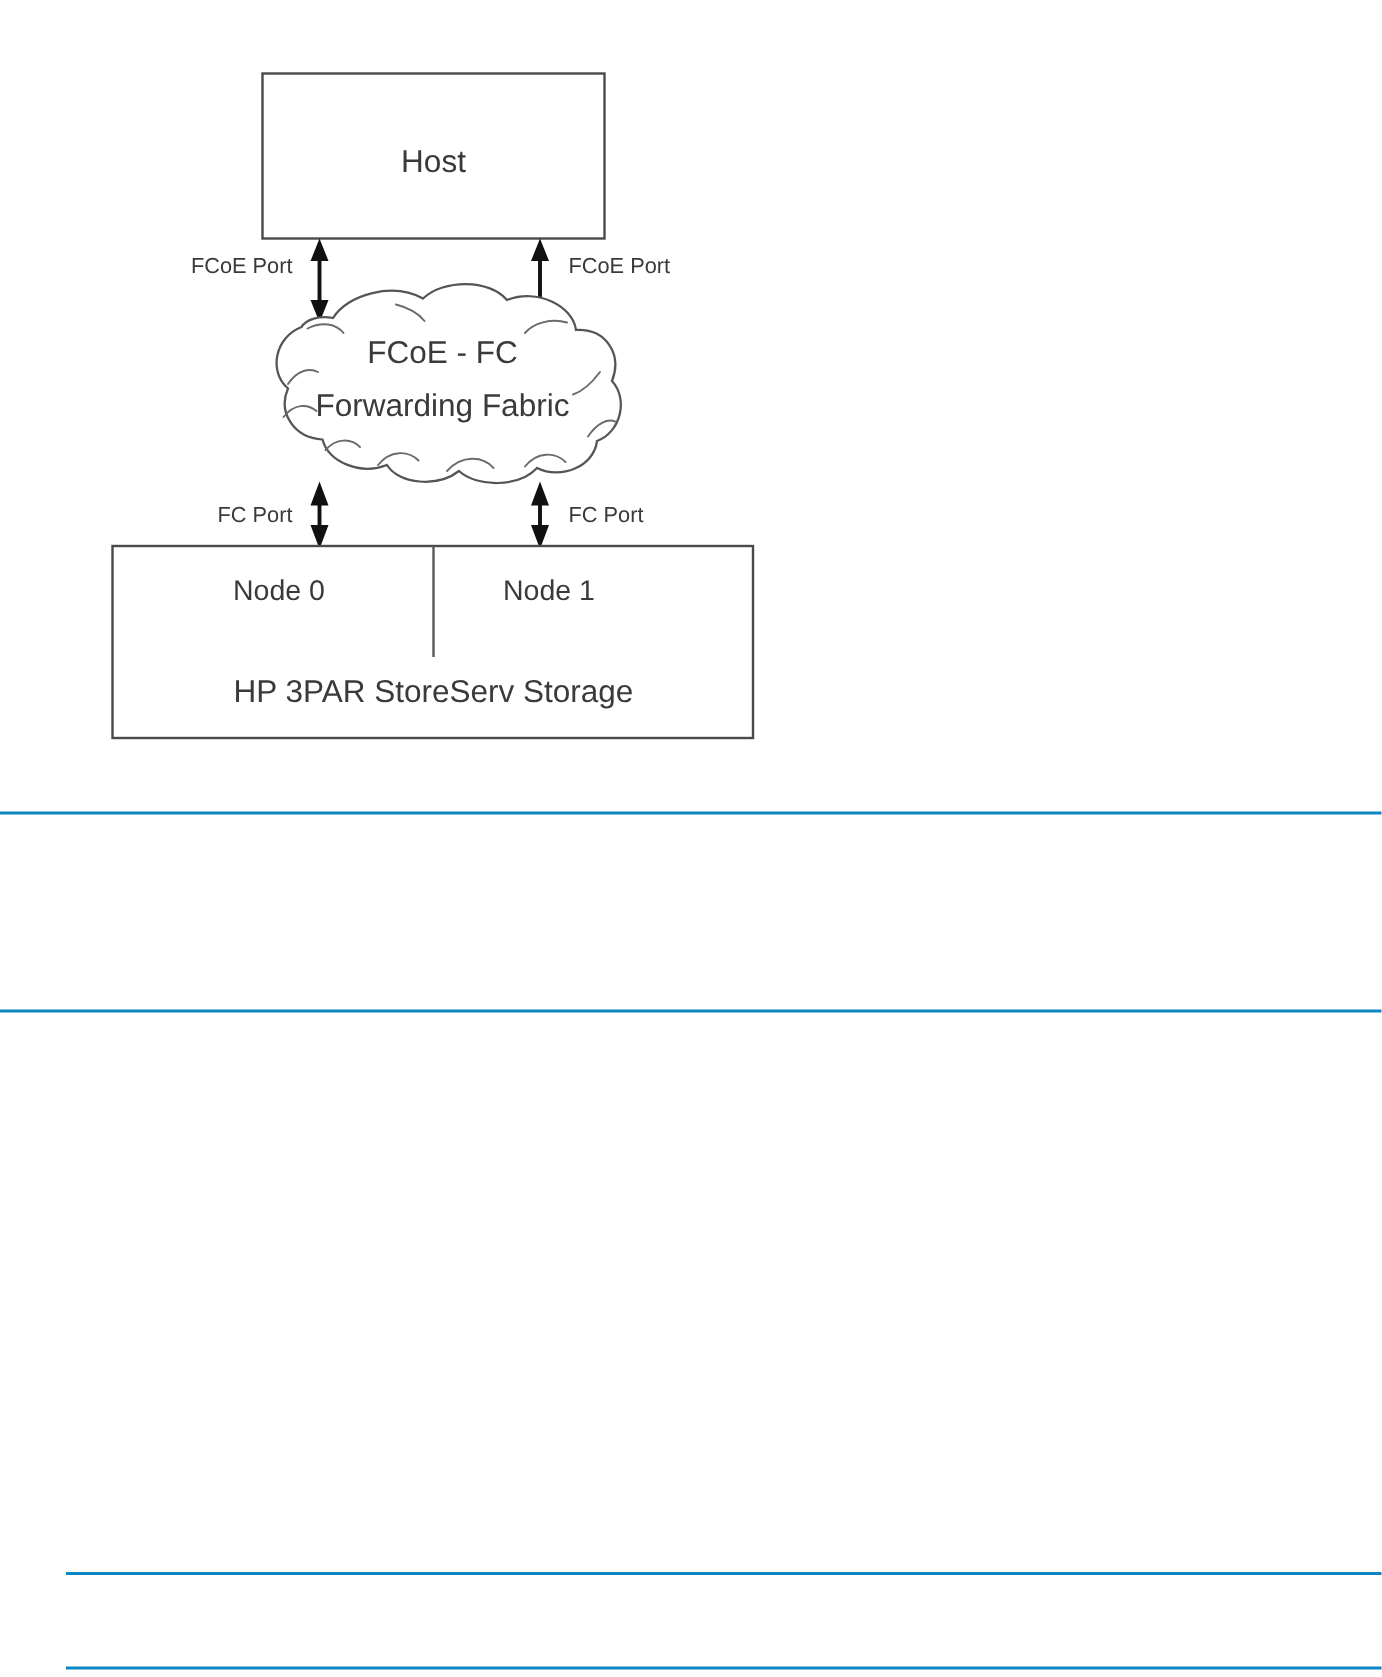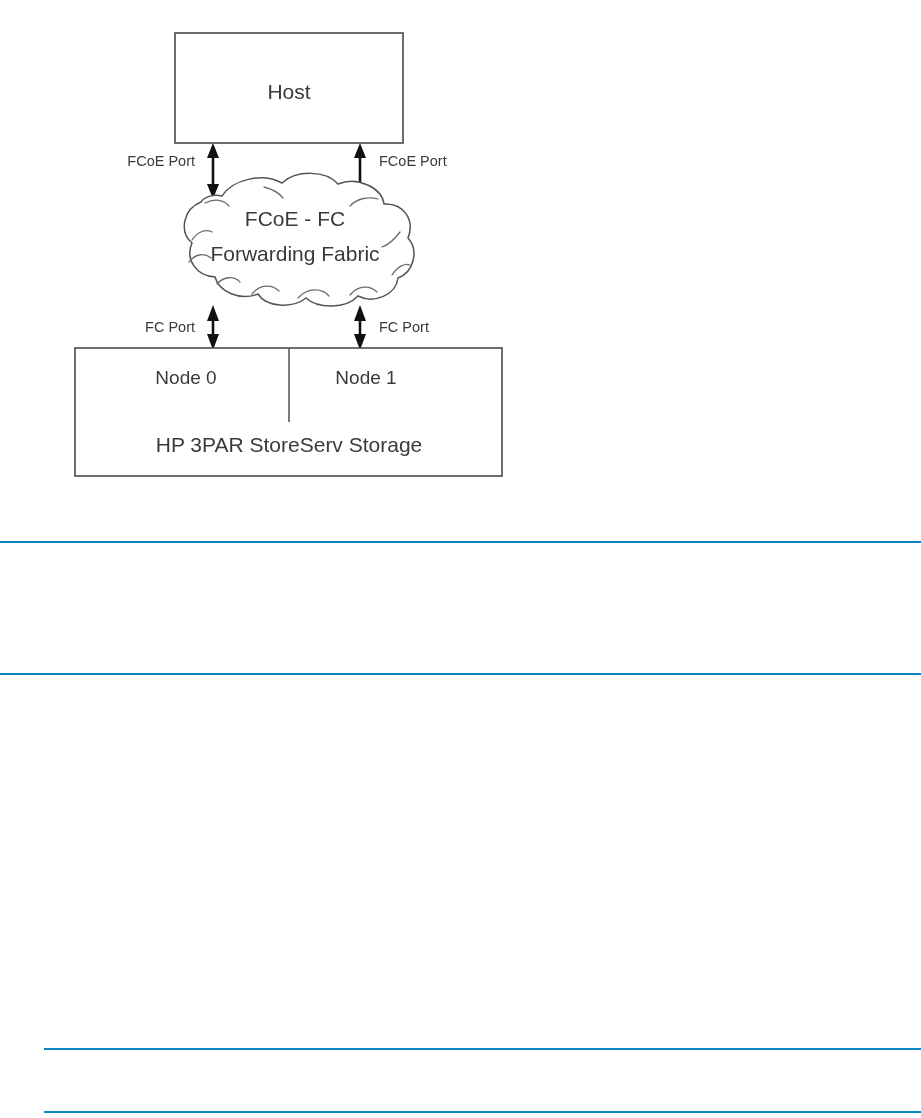--- a/index.html
+++ b/index.html
@@ -22,21 +22,21 @@
     position: absolute;
     inset: 0;
     width: 921px;
     height: 1118px;
   }
 
   
   #diagram {
     position: absolute;
     left: 0;
-    top: 0;
+    top: 16px;
     width: 560px;
     height: 510px;
   }
   #diagram svg {
     display: block;
   }
 
   .dgm-text {
     font-family: "Liberation Sans", sans-serif;
     fill: #3a3a3a;

